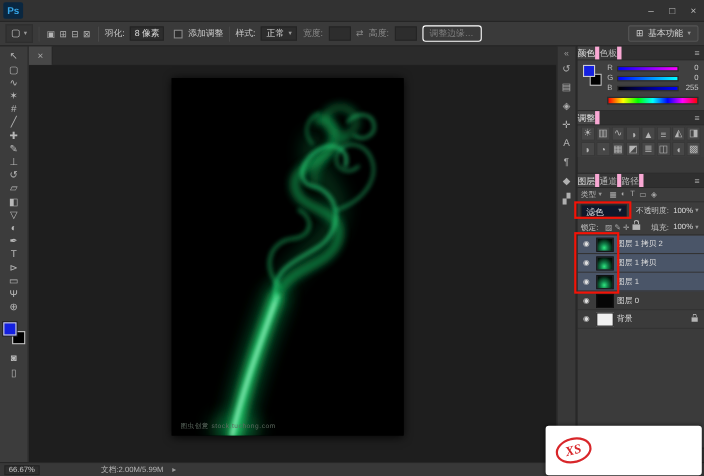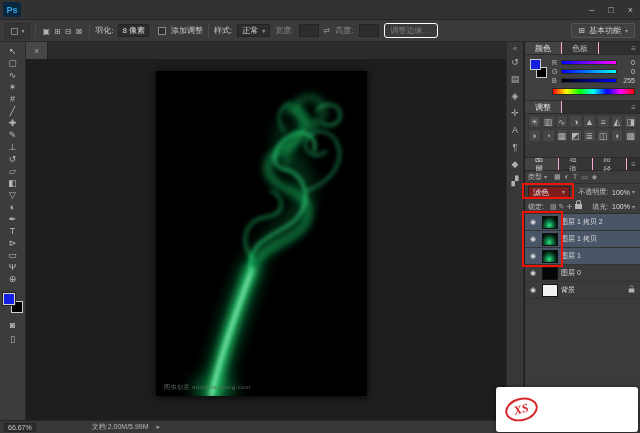--- a/index.html
+++ b/index.html
@@ -64,21 +64,21 @@
   .dock-head{color:#9a9a9a;font-size:8px;margin-bottom:3px}
   .dock-icons{display:flex;flex-direction:column;align-items:center;gap:5px}
   .dock-icon{width:14px;height:12px;display:flex;align-items:center;justify-content:center;color:#b0b0b0;font-size:9px}
   
   .panels{position:absolute;left:525px;top:42px;right:0;bottom:13px;background:#3a3a3a;z-index:4}
   .panel{position:absolute;left:0;right:0;overflow:hidden}
   .color-panel{top:0;height:58px}
   .adj-panel{top:58px;height:57px;border-top:1px solid #2c2c2c}
   .layers-panel{top:115px;bottom:0;border-top:1px solid #2c2c2c;display:flex;flex-direction:column}
   .ptabs{height:13px;background:#2f2f2f;display:flex;align-items:stretch;border-bottom:1px solid #2a2a2a;flex:none}
-  .ptab{padding:0 10px;display:flex;align-items:center;font-size:8px;color:#bbb;background:#353535;border-right:1px solid #f9a8d4}
+  .ptab{padding:0 0;display:flex;align-items:center;font-size:8px;color:#bbb;background:#353535;border-right:4px solid #f9a8d4}
   .ptab.active{background:#434343;color:#e2e2e2}
   .pmenu{margin-left:auto;padding:0 4px;color:#999;font-size:8px;display:flex;align-items:center}
   
   .color-body{display:flex;gap:5px;padding:4px 5px;background:#404040;height:45px}
   .mini-wells{position:relative;width:17px;height:19px;flex:none}
   .mini-fg{position:absolute;top:0;left:0;width:11px;height:11px;border:1px solid #ccc;z-index:2}
   .mini-bg{position:absolute;bottom:0;right:0;width:11px;height:11px;border:1px solid #ccc}
   .sliders{flex:1;display:flex;flex-direction:column;gap:2px}
   .srow{display:flex;align-items:center;gap:3px}
   .slabel{font-size:7px;color:#bbb;width:6px}
@@ -90,21 +90,21 @@
   .adj-grid{display:grid;grid-template-columns:repeat(8,1fr);gap:1px;padding:1px 3px;background:#3d3d3d}
   .adj-icon{height:13px;display:flex;align-items:center;justify-content:center;font-size:9px;color:#b5b5b5;
             background:#474747;border:1px solid #383838}
   
   .filter-row{height:13px;display:flex;align-items:center;gap:2px;padding:0 3px;background:#3d3d3d;
               border-bottom:1px solid #2e2e2e;flex:none}
   .flabel{font-size:7px;color:#bbb}
   .ficons{display:flex;margin-left:3px}
   .ficon{font-size:7px;color:#a8a8a8;padding:0 2px}
   .blend-row{height:16px;display:flex;align-items:center;gap:3px;padding:0 3px;background:#3d3d3d;flex:none}
-  .blend-select{display:inline-flex;align-items:center;justify-content:space-between;gap:4px;background:#7f1d1d;
+  .blend-select{display:inline-flex;align-items:center;justify-content:space-between;gap:4px;background:#0f172a;
                 border:1px solid #232323;padding:1px 4px;font-size:8px;color:#e0e0e0;min-width:42px;height:12px}
   .opacity,.fill{margin-left:auto;display:inline-flex;align-items:center;gap:2px;font-size:7px;color:#c5c5c5}
   .oval{display:inline-flex;align-items:center;gap:2px;color:#ddd;font-size:7px;padding:0 2px}
   .lock-row{height:14px;display:flex;align-items:center;gap:2px;padding:0 3px;background:#3d3d3d;
             border-bottom:1px solid #2e2e2e;font-size:7px;color:#c5c5c5;flex:none}
   .lkicon{font-size:7px;color:#aaa;padding:0 1px}
   .css-lock{position:relative;width:7px;height:5px;background:#b5b5b5;display:inline-block}
   .css-lock::before{content:"";position:absolute;top:-4px;left:1px;width:3px;height:3px;
                     border:1px solid #b5b5b5;border-bottom:none;border-radius:3px 3px 0 0}
   .layer-list{flex:1;background:#3b3b3b;overflow:hidden}

